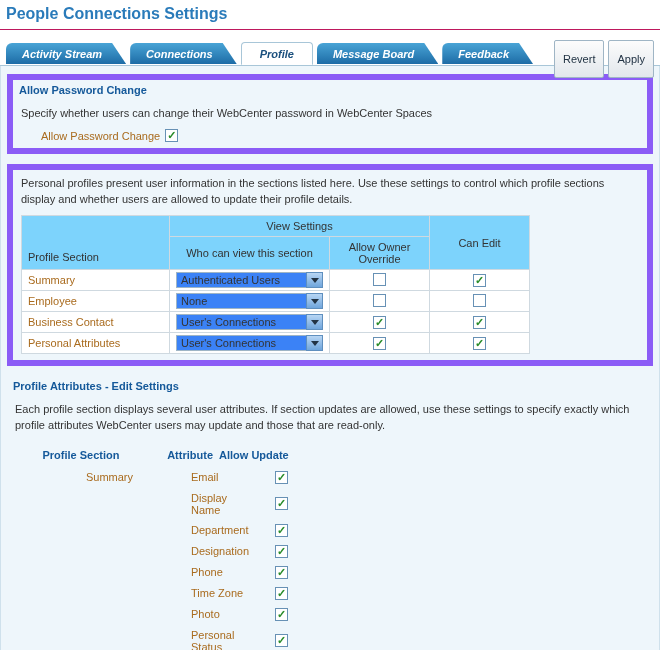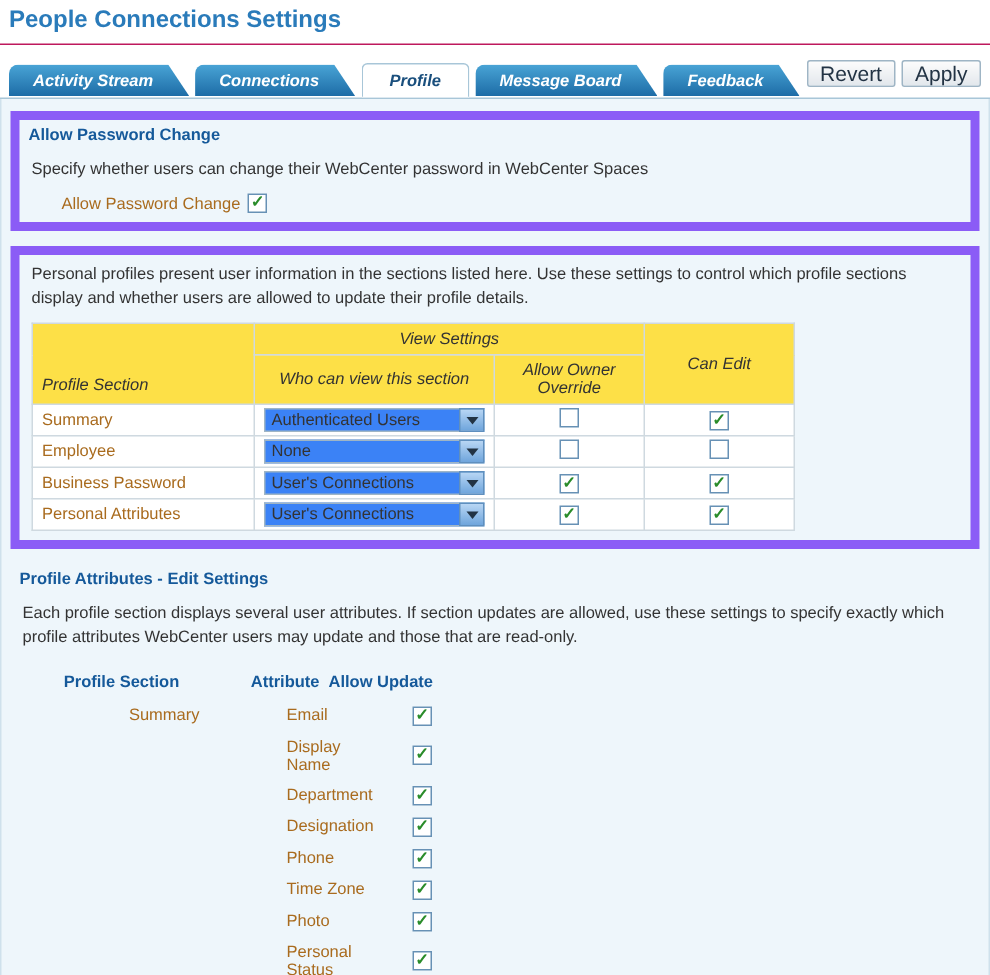--- a/index.html
+++ b/index.html
@@ -26,39 +26,39 @@
     border: 1px solid #a8c6d8;
     border-bottom: 1px solid #fff;
     margin-bottom: -1px;
     clip-path: none;
     padding: 5px 18px 4px;
     border-top-left-radius: 4px;
     border-top-right-radius: 4px;
   }
   .actions { position: absolute; right: 6px; top: 10px; display: flex; gap: 4px; }
   .btn {
-    font-size: 14px; padding: 0 8px; cursor: pointer;
+    font-size: 11px; padding: 12px 8px; cursor: pointer;
     background: linear-gradient(#fcfcfc, #e2e7ec);
     border: 1px solid #9fb5c5; border-radius: 2px; color: #234;
   }
   .content { background: #eef6fb; border: 1px solid #cfe1ec; border-top: none; padding: 4px 4px 12px; }
   .section { border: 6px solid #8b5cf6; margin: 4px 2px 10px; background: #eef6fb; }
   .section-title { color: #15599a; font-weight: bold; font-size: 11px; padding: 4px 6px; }
   .section-body { padding: 6px 8px; }
   .desc { color: #333; margin-bottom: 8px; line-height: 1.4; }
   .inline-label { color: #a96b1e; margin-left: 20px; display: inline-flex; align-items: center; gap: 5px; }
   .chk {
     width: 13px; height: 13px; border: 1px solid #6791b5; background: #fff;
     display: inline-flex; align-items: center; justify-content: center;
     cursor: pointer; font-size: 11px;
   }
   .chk.checked::after { content: "✓"; color: #2a8c2a; font-weight: bold; line-height: 1; }
   table.grid { border-collapse: collapse; margin-top: 4px; }
   table.grid th, table.grid td { border: 1px solid #cfd9e0; font-size: 11px; }
-  table.grid thead th { background: #fde047; font-weight: normal; color: #333; padding: 4px 6px; text-align: center; font-style: italic; }
+  table.grid thead th { background: #7dd3fc; font-weight: normal; color: #333; padding: 4px 6px; text-align: center; }
   table.grid thead th.row-hdr { width: 148px; text-align: left; vertical-align: bottom; padding-bottom: 6px; }
   table.grid tbody th { background: #fff; color: #a96b1e; font-weight: normal; text-align: left; padding: 3px 6px; width: 148px; }
   table.grid tbody td { background: #fff; padding: 2px 6px; text-align: center; }
   .select-wrap { display: flex; }
   .select-input { flex: 1; border: 1px solid #9fb5c5; border-right: none; background: #3b82f6; font-size: 11px; padding: 1px 4px; text-align: left; }
   .select-btn { width: 17px; border: 1px solid #5f8fbe; background: linear-gradient(#b8d6f4,#6fa5dc); display: flex; align-items: center; justify-content: center; cursor: pointer; }
   .caret { width: 0; height: 0; border-left: 4px solid transparent; border-right: 4px solid transparent; border-top: 5px solid #234; }
   .attr-head { display: flex; color: #15599a; font-weight: bold; font-size: 11px; padding: 8px 4px 6px; }
   .attr-head .c1 { width: 124px; text-align: center; }
   .attr-head .c2 { width: 70px; text-align: right; }
@@ -136,21 +136,21 @@
                   <div class="select-input">None</div>
                   <div class="select-btn">
                     <div class="caret"></div>
                   </div>
                 </div>
               </td>
               <td><span class="chk"></span></td>
               <td><span class="chk"></span></td>
             </tr>
             <tr>
-              <th>Business Password</th>
+              <th>Business Contact</th>
               <td>
                 <div class="select-wrap">
                   <div class="select-input">User's Connections</div>
                   <div class="select-btn">
                     <div class="caret"></div>
                   </div>
                 </div>
               </td>
               <td><span class="chk checked"></span></td>
               <td><span class="chk checked"></span></td>

